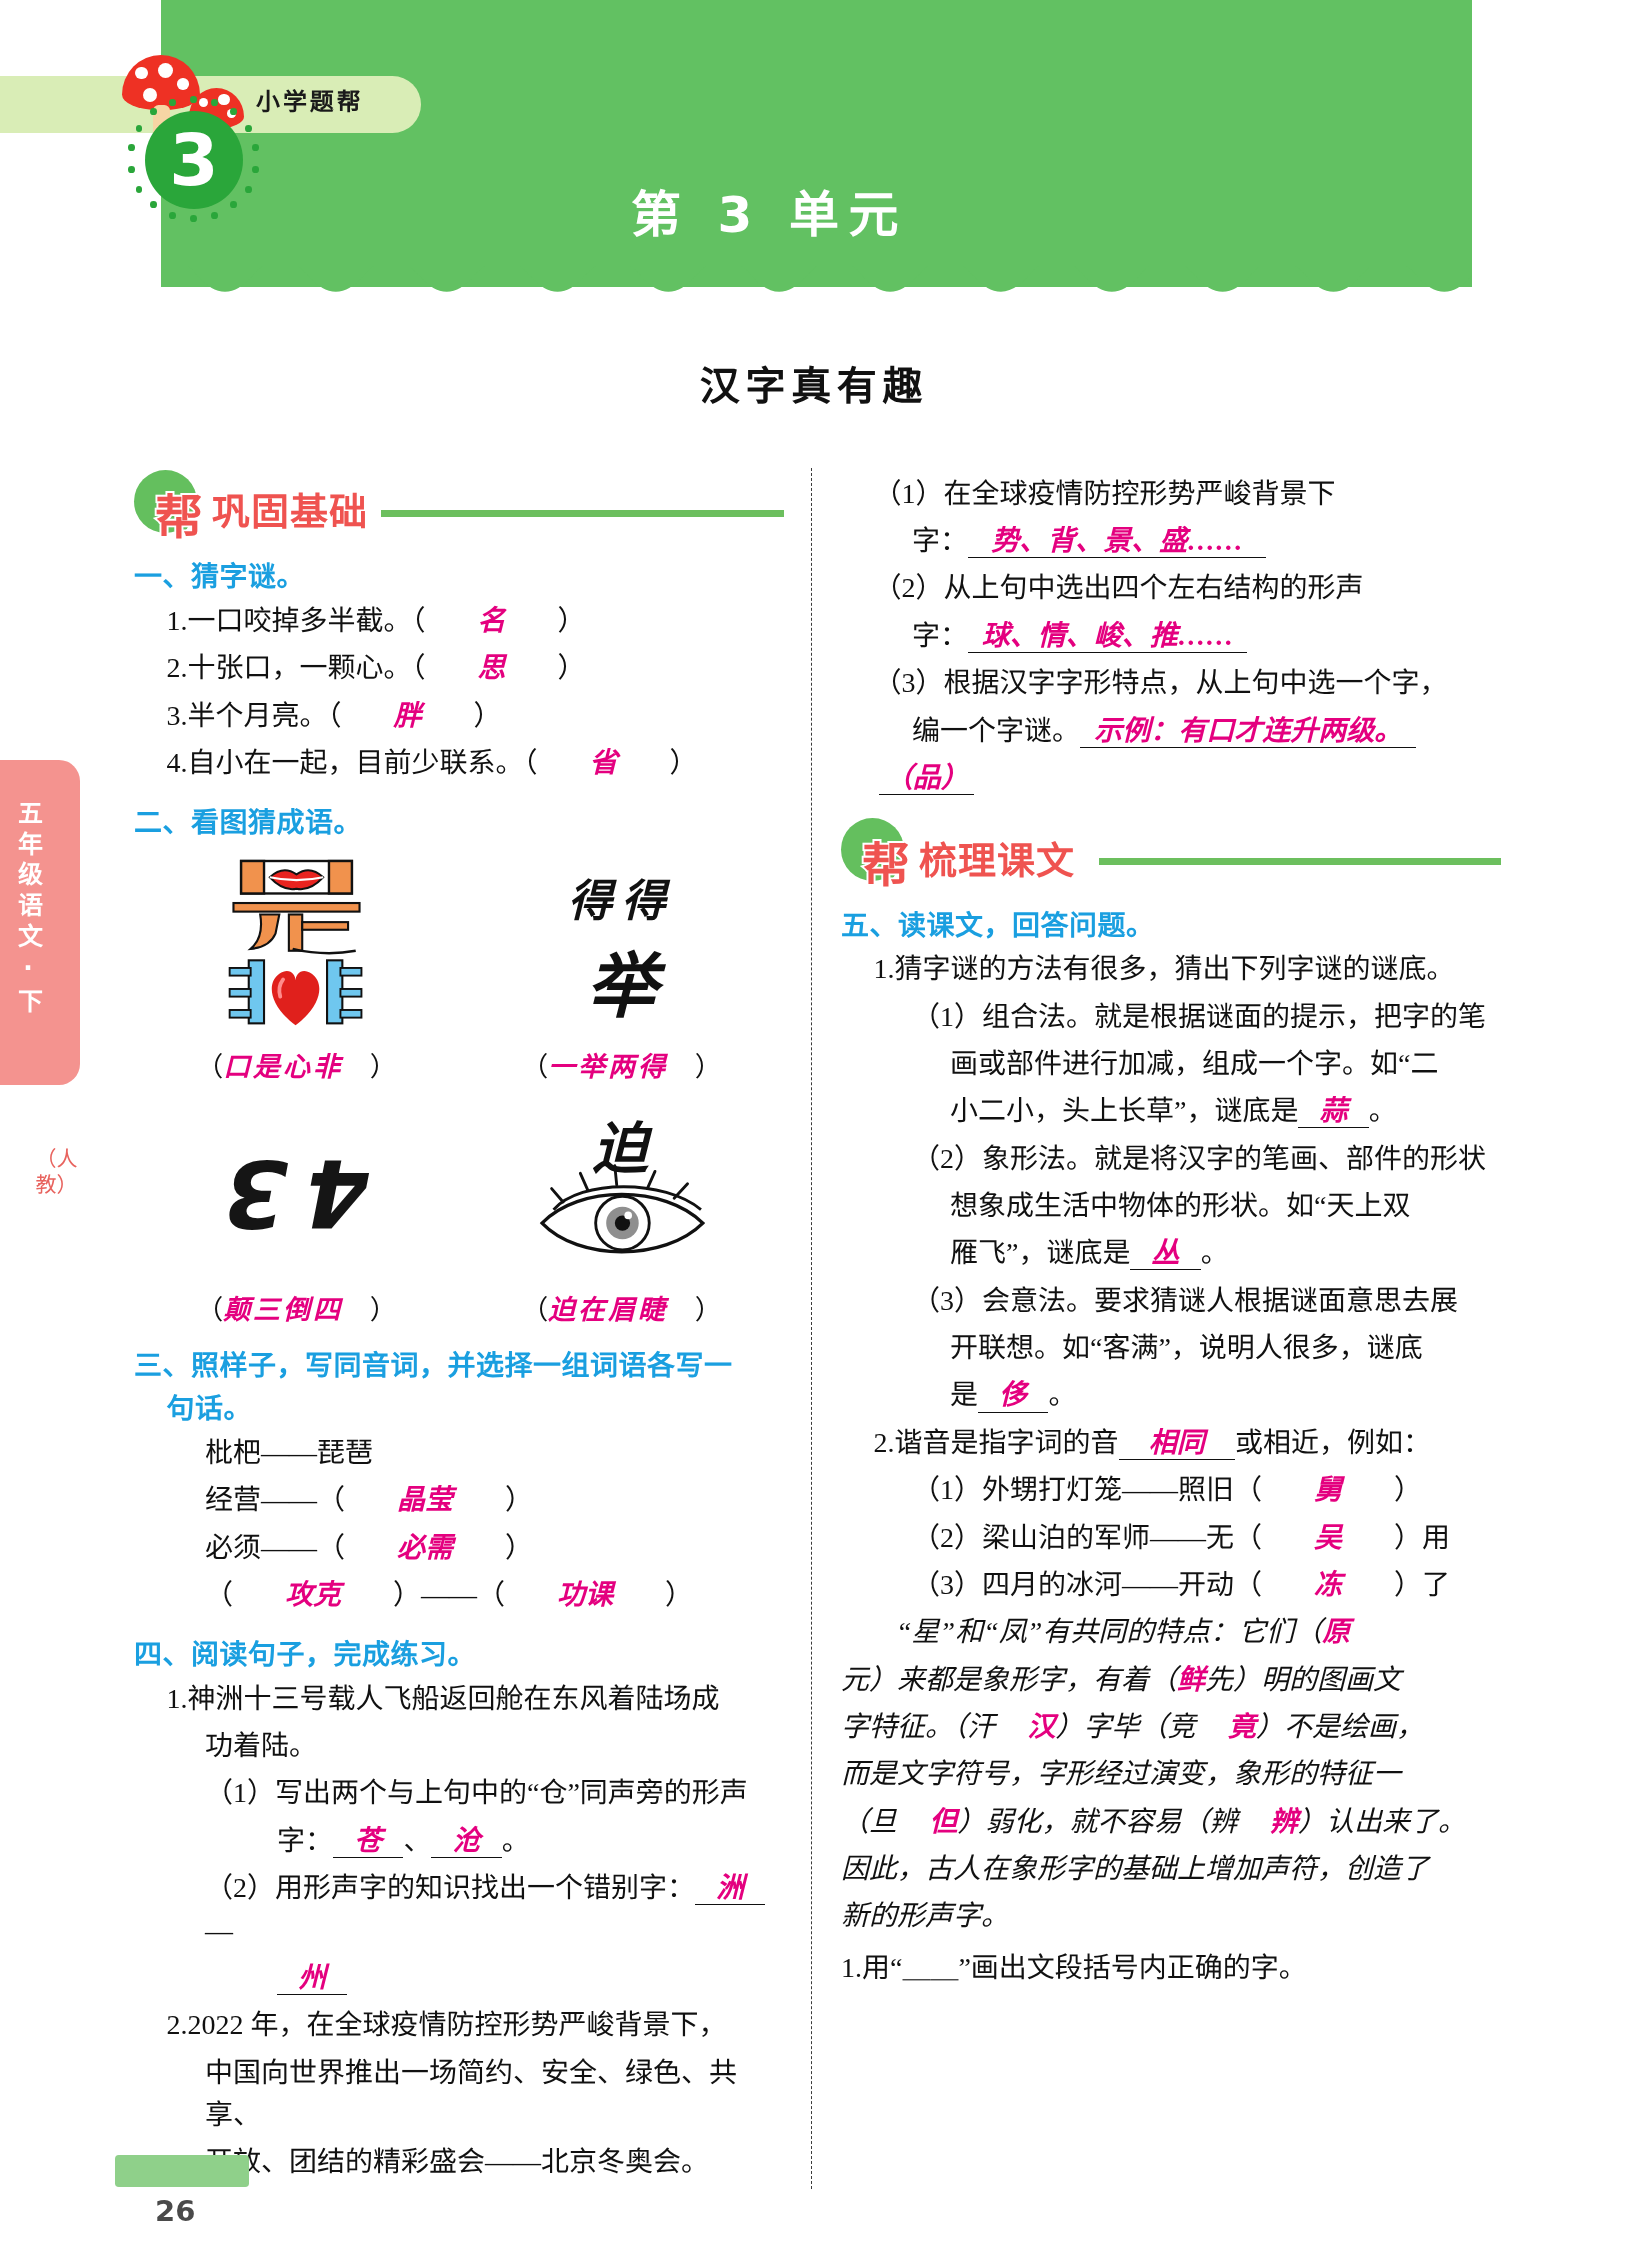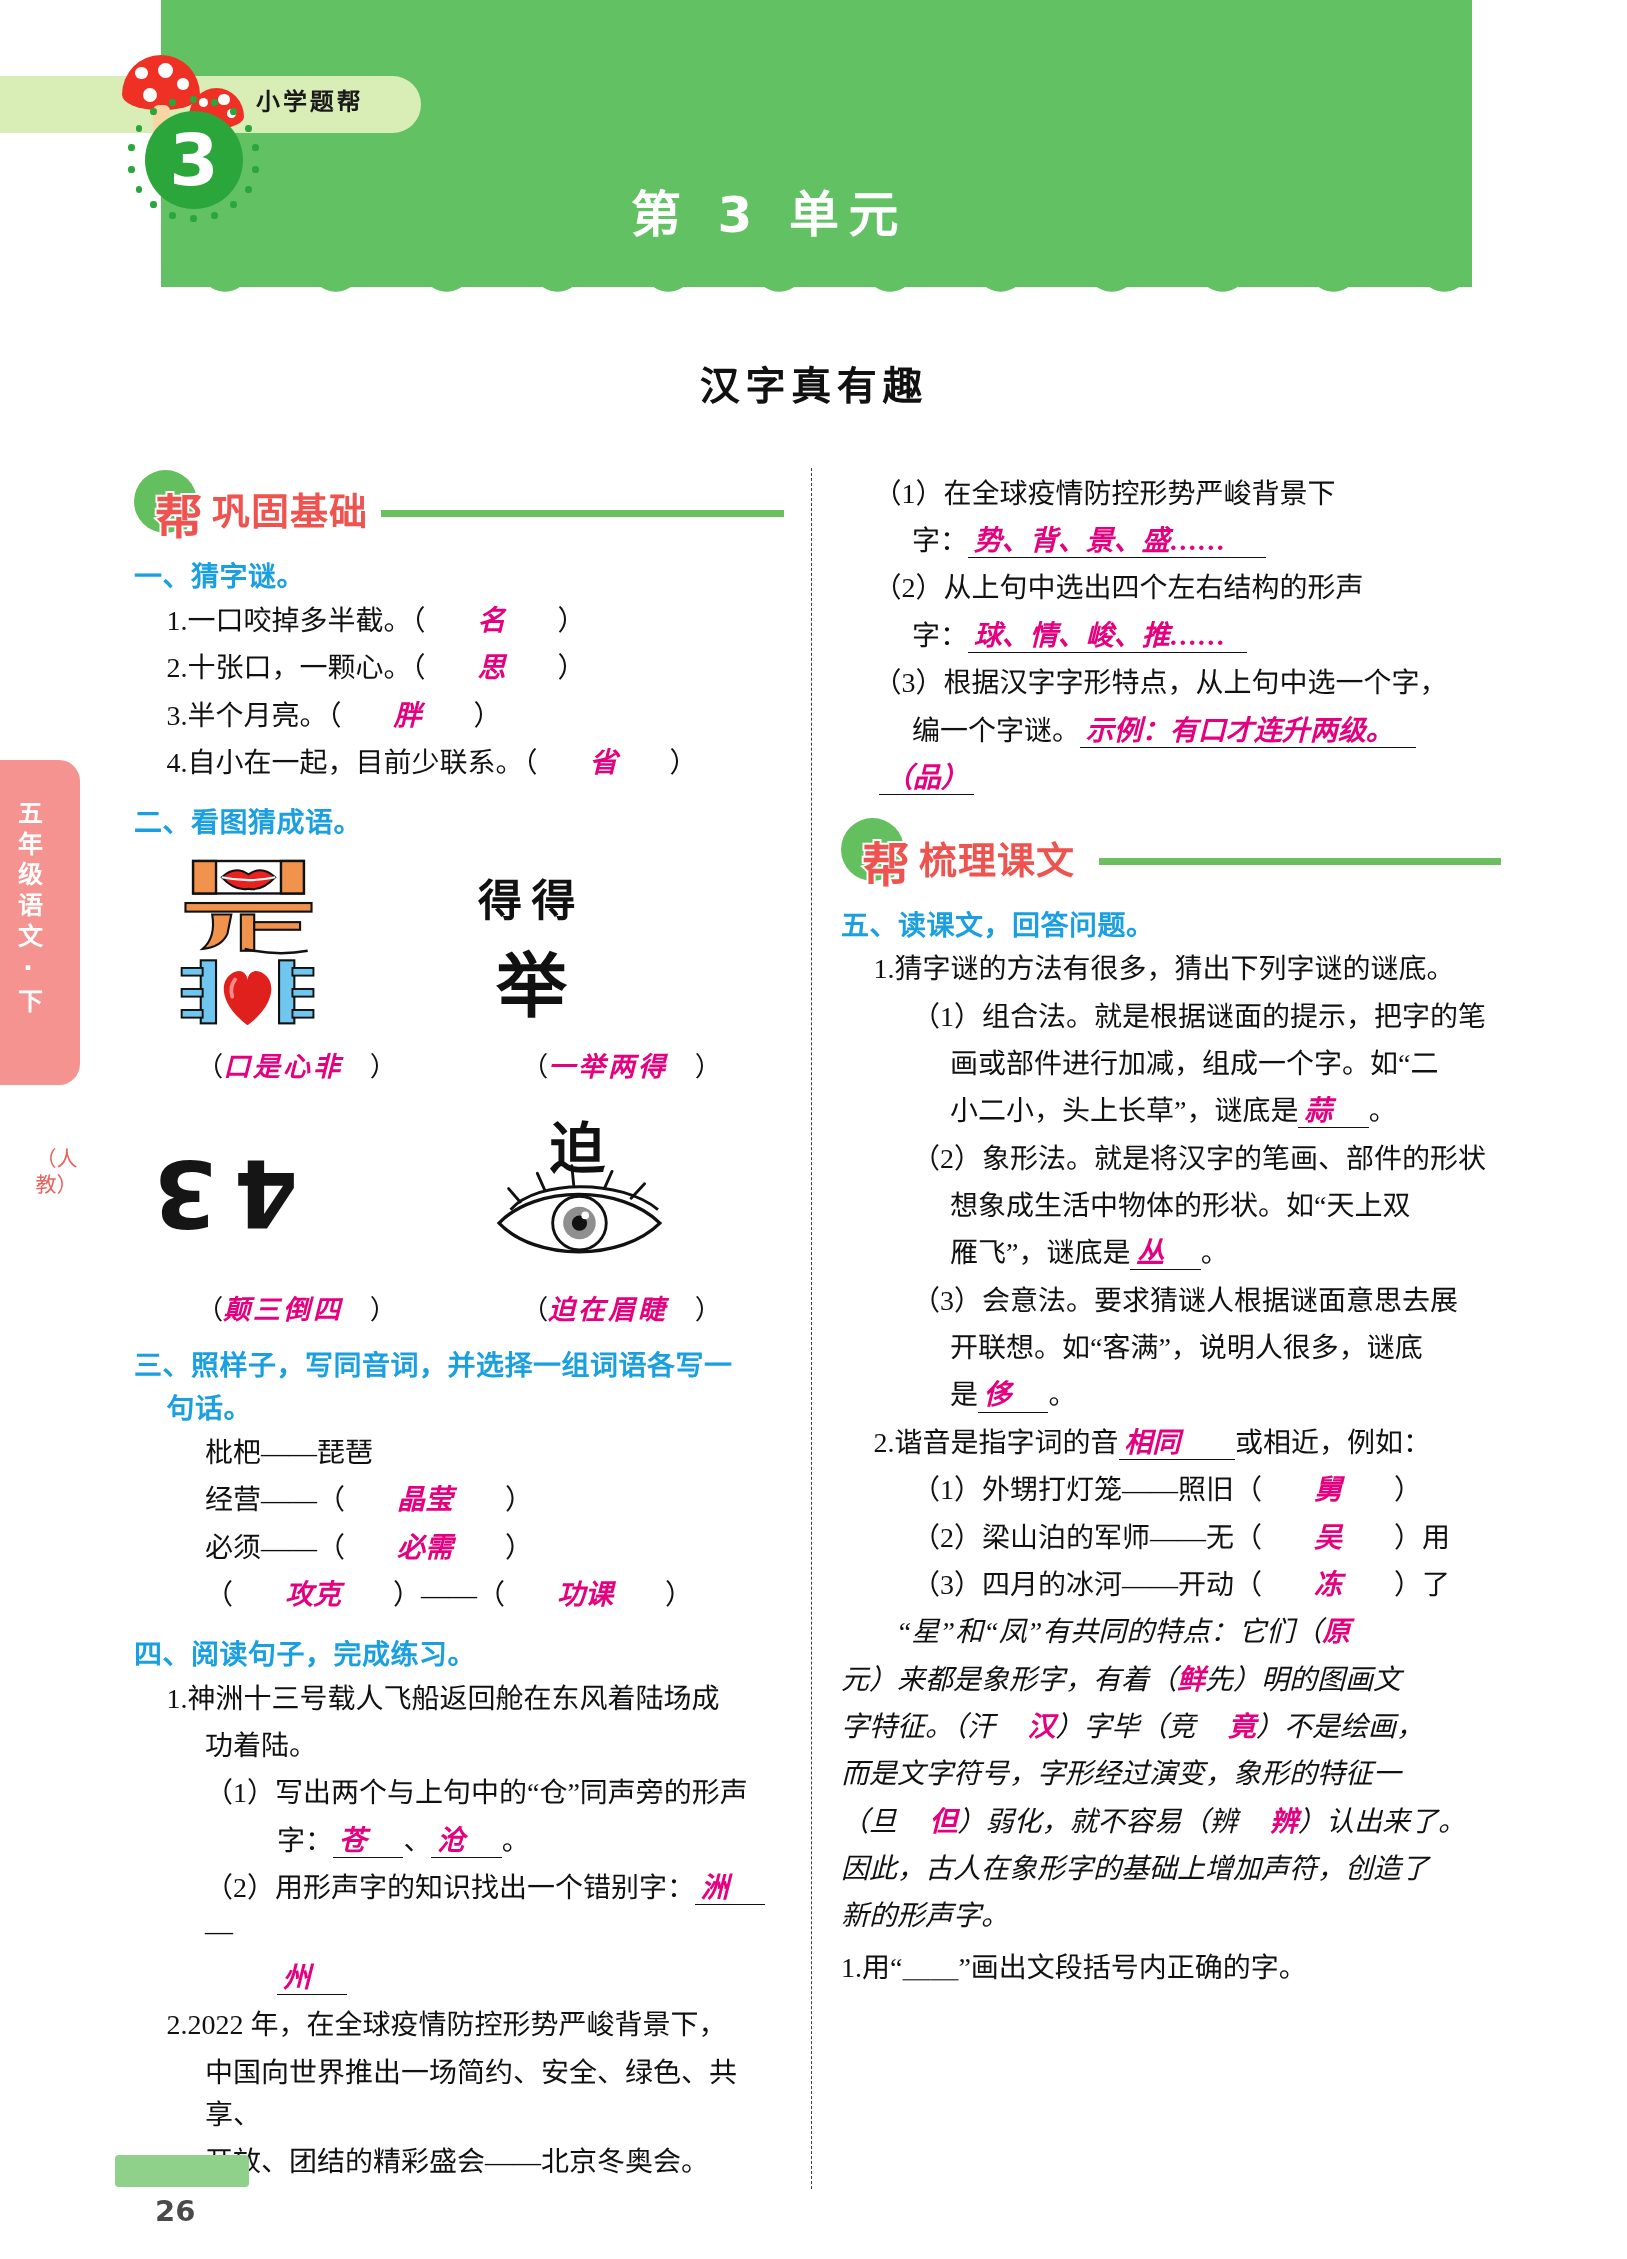--- a/index.html
+++ b/index.html
@@ -132,28 +132,28 @@
   .q.hang{padding-left:32.5px;}
   .q.hang2{padding-left:71px;}
 
   .ans{
     color:#e4007f;font-family:"DejaVu Serif","Liberation Serif",serif;
     font-style:italic;font-weight:bold;
   }
   .ansu{
     color:#e4007f;font-style:italic;font-weight:bold;
     border-bottom:1.9px solid #111;padding:0 5.7px;display:inline-block;
-    min-width:59px;text-align:left;line-height:1.18;
+    min-width:59px;text-align:center;line-height:1.18;
   }
   .gap{display:inline-block;width:52px;}
 
   
   .pic-row{display:flex;justify-content:space-around;align-items:flex-end;margin:17px 0 0 0;}
   .pic-cell{width:287px;text-align:center;}
-  .pic-box{height:182px;display:flex;align-items:center;}
+  .pic-box{height:182px;display:flex;align-items:center;justify-content:center;font-style:italic;}
   .pic-caption{font-size:27px;color:#111;margin-top:5.7px;white-space:nowrap;}
   .pic-caption .ans{font-size:27px;letter-spacing:2.9px;}
 
   
   .art{position:relative;}
 
   .dao{font-size:92px;font-weight:bold;color:#151515;line-height:1;
        font-family:"DejaVu Sans","Liberation Sans",sans-serif;}
 
   .dede{font-size:44px;font-weight:bold;color:#111;letter-spacing:9.6px;

